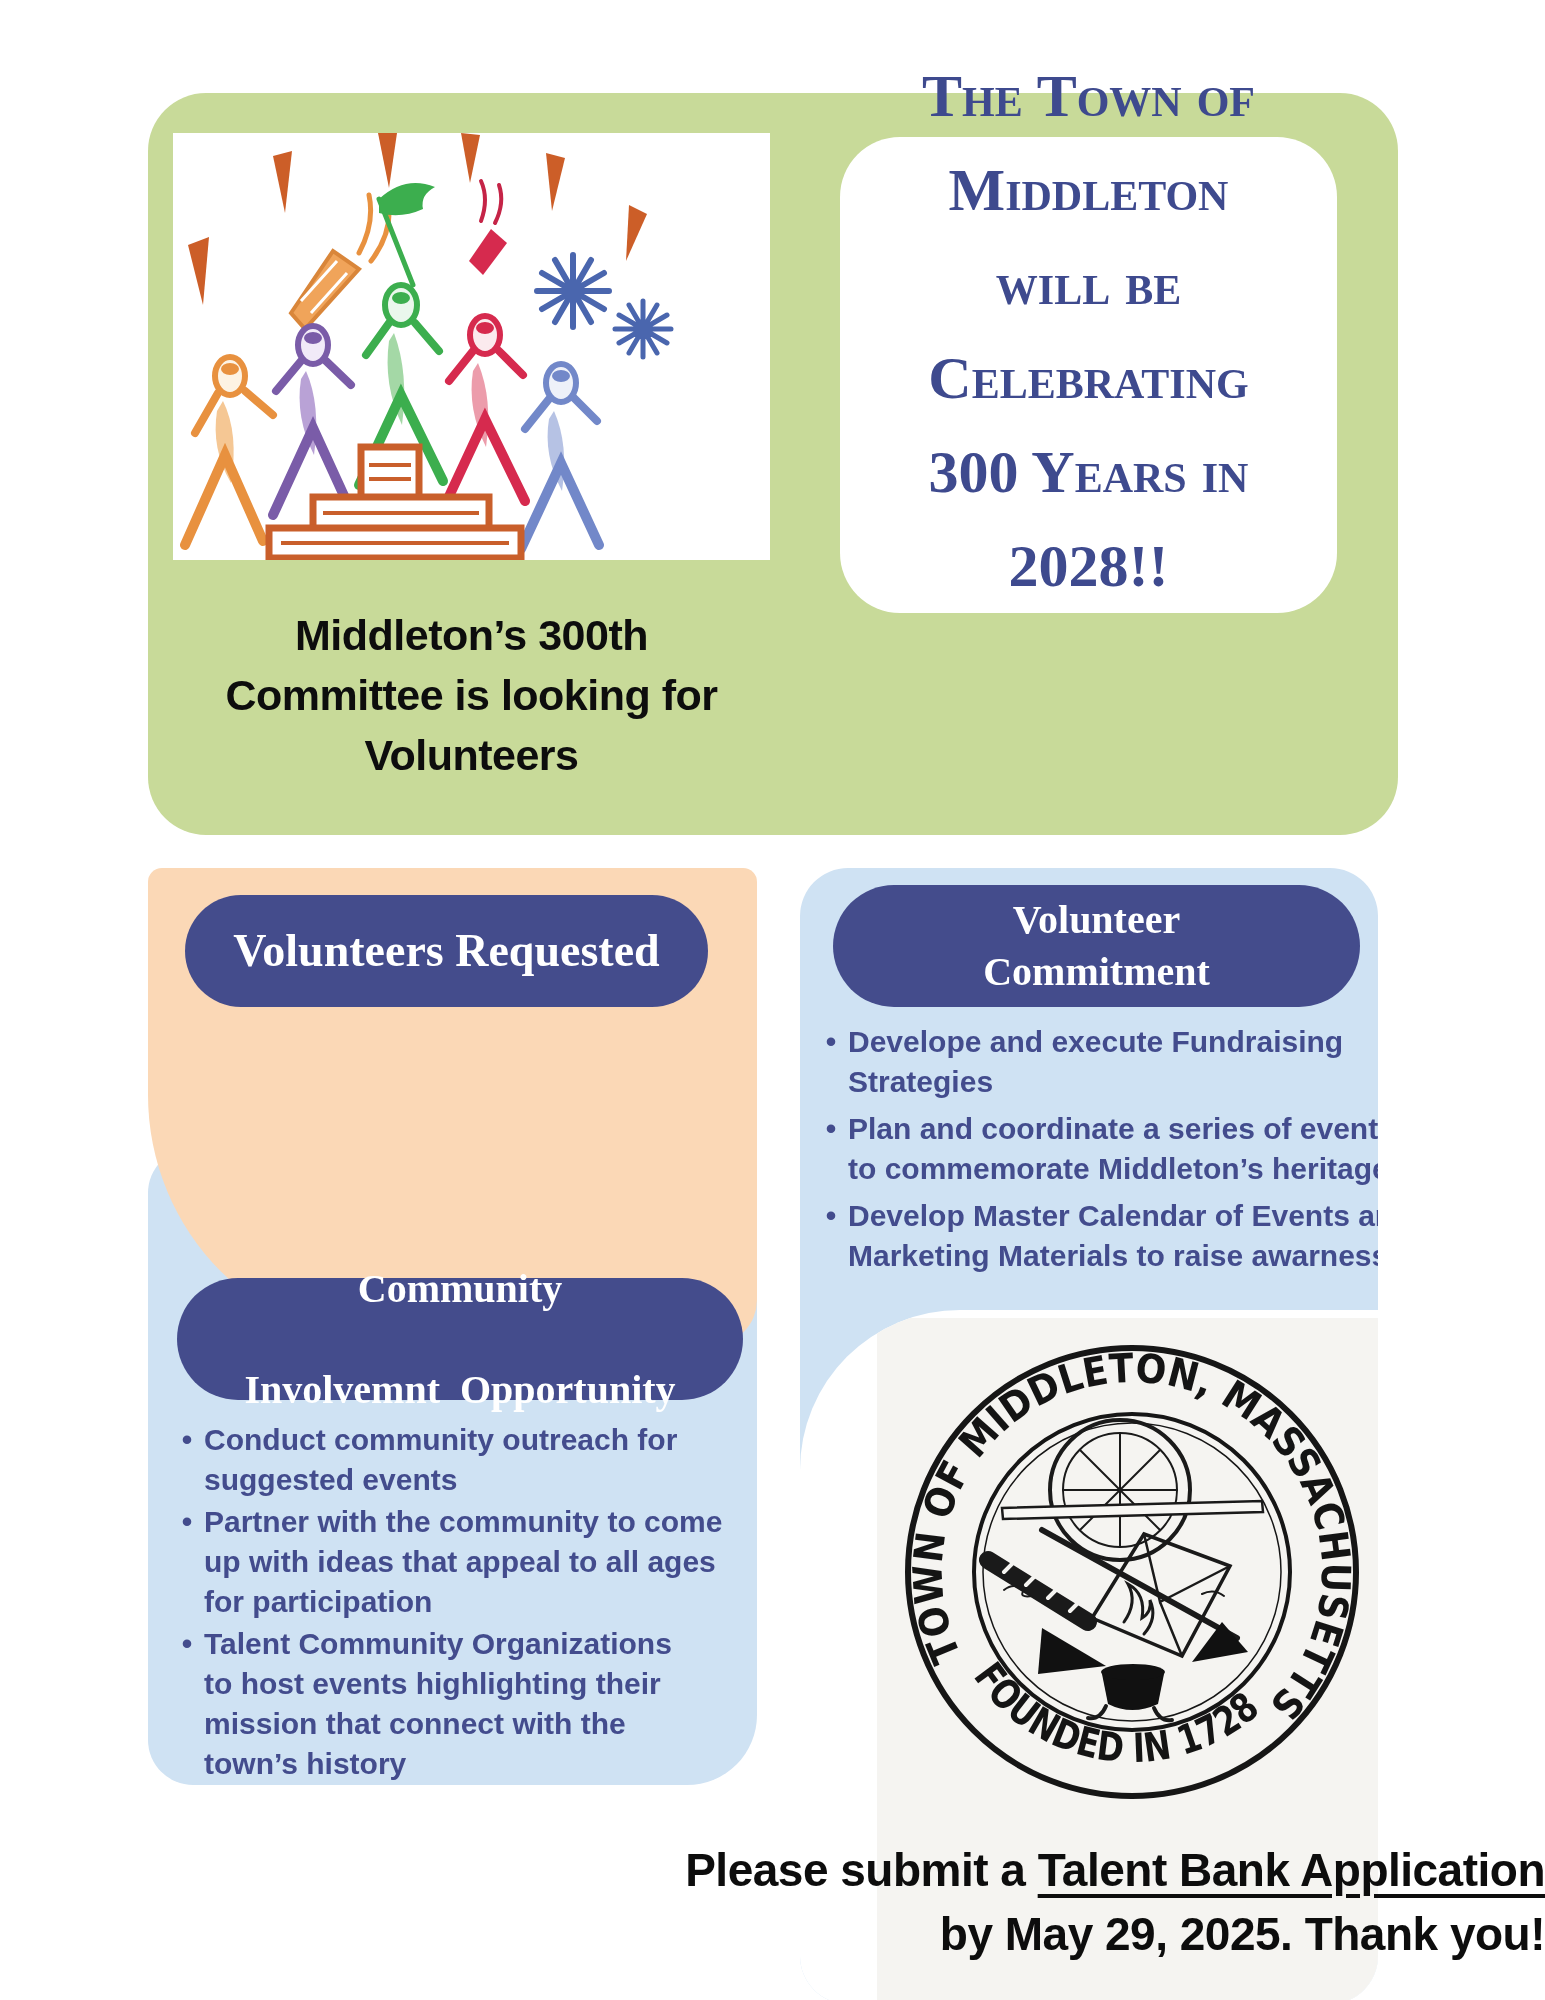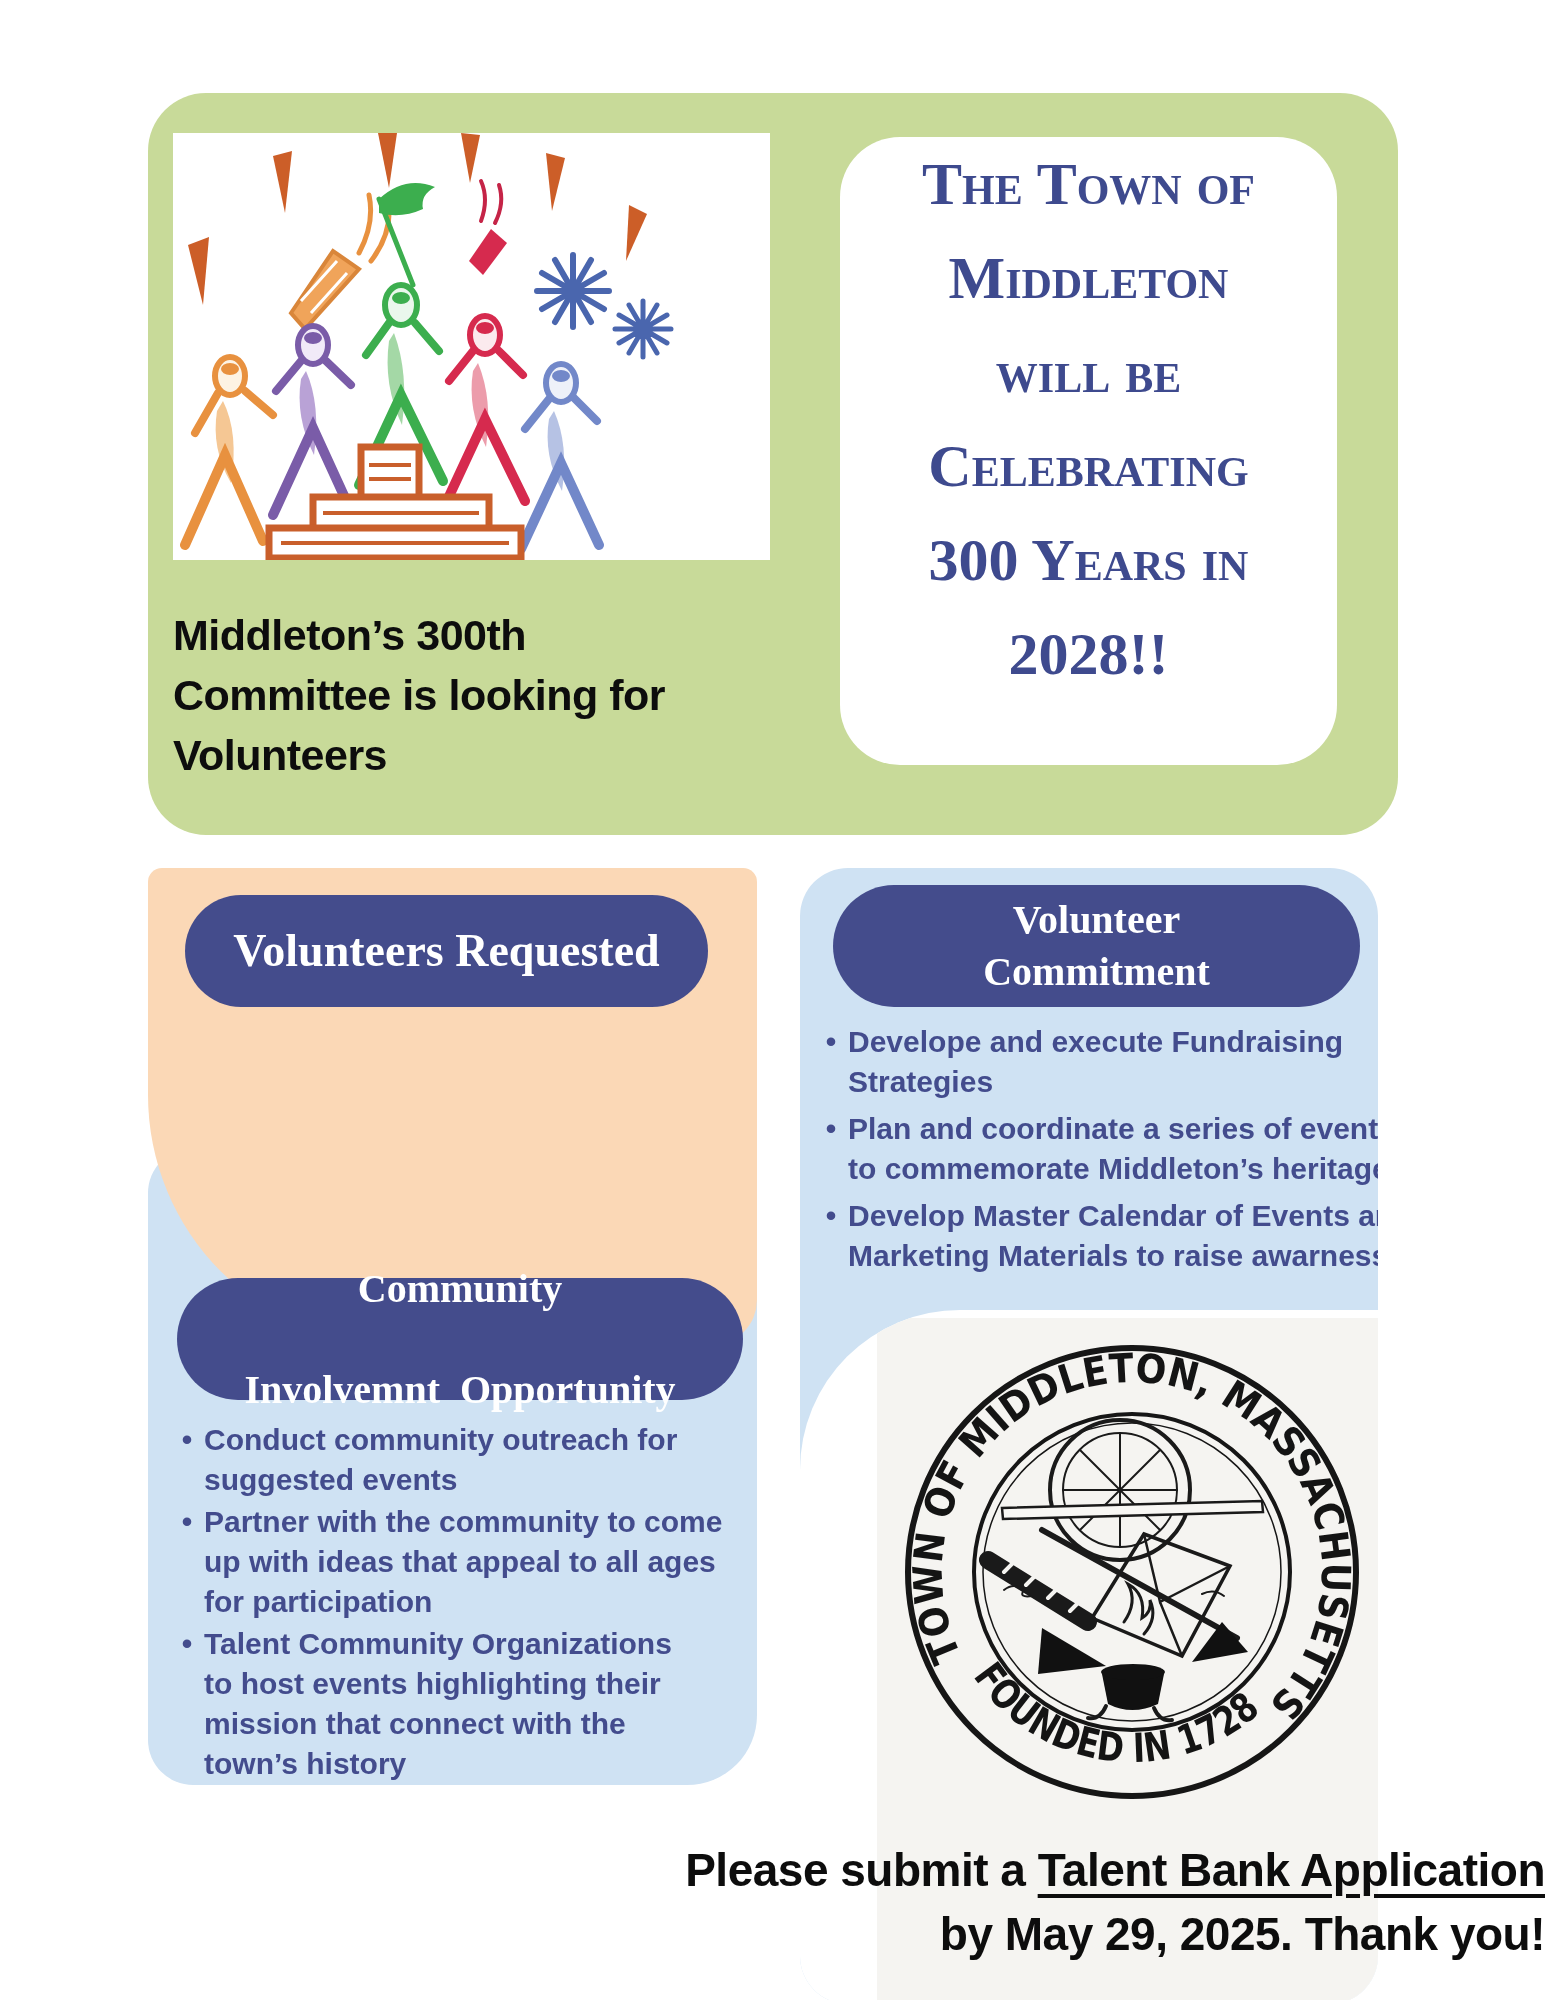--- a/index.html
+++ b/index.html
@@ -4,24 +4,24 @@
 <style>
   html,body{margin:0;padding:0;background:#ffffff;}
   .page{position:relative;width:1545px;height:2000px;background:#ffffff;overflow:hidden;
         font-family:"Liberation Sans",sans-serif;}
   .abs{position:absolute;}
   .ln{white-space:pre;}
 
   
   .hero{left:148px;top:93px;width:1250px;height:742px;background:#c8da99;border-radius:58px;}
   .art-frame{left:25px;top:40px;width:597px;height:427px;background:#ffffff;}
-  .hero-caption{left:25px;top:512px;width:597px;color:#0d0d0d;
+  .hero-caption{left:25px;top:512px;width:597px;text-align:center;color:#0d0d0d;
                 font-size:43px;line-height:60px;font-weight:bold;letter-spacing:-0.5px;}
-  .title-box{left:692px;top:44px;width:497px;height:628px;background:#ffffff;border-radius:60px;
-             display:flex;align-items:flex-start;justify-content:center;}
+  .title-box{left:692px;top:44px;width:497px;height:476px;background:#ffffff;border-radius:60px;
+             display:flex;align-items:flex-end;justify-content:center;}
   .title-text{width:100%;text-align:center;color:#3e4a8e;font-family:"Liberation Serif",serif;
               font-weight:bold;font-variant:small-caps;font-size:60px;line-height:94px;}
 
   
   .vr-box{left:148px;top:868px;width:609px;height:477px;background:#fbd8b6;
           border-radius:14px 14px 45px 250px;z-index:2;}
   .pill{background:#444c8c;color:#ffffff;font-family:"Liberation Serif",serif;font-weight:bold;
         display:flex;flex-direction:column;align-items:center;justify-content:center;text-align:center;}
   .vr-pill{left:37px;top:27px;width:523px;height:112px;border-radius:56px;font-size:46px;line-height:56px;}
   .vr-body{left:10px;top:160px;width:589px;text-align:center;color:#434c8d;

